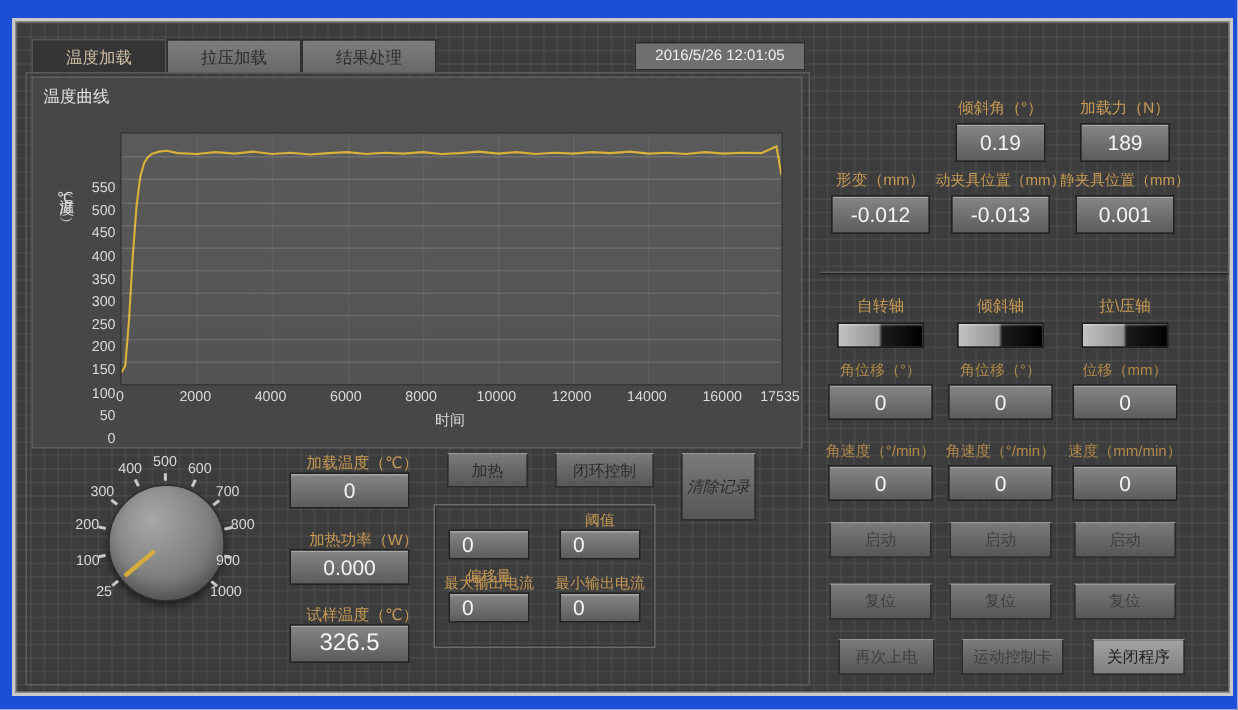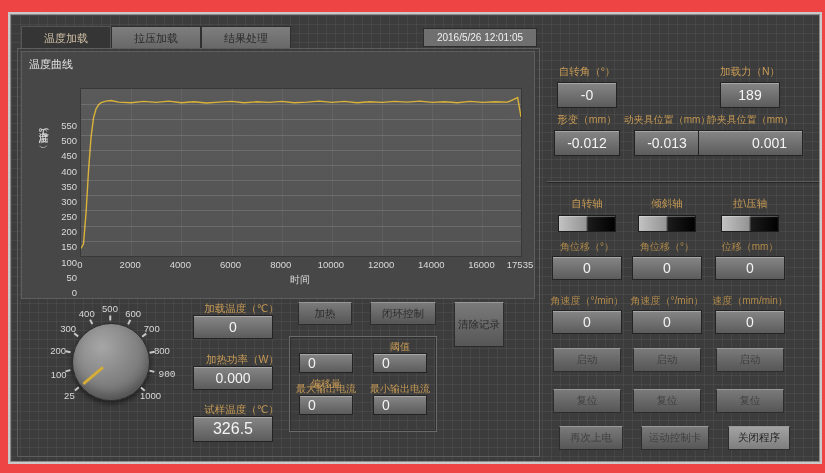--- a/index.html
+++ b/index.html
@@ -1,16 +1,16 @@
 <!DOCTYPE html>
 <html><head>
 <meta charset="utf-8">
 <style>
   html,body{margin:0;padding:0;background:#ffffff;}
-  .page{position:relative;width:825px;height:473px;background:#ef4444;overflow:hidden;
+  .page{position:relative;width:825px;height:473px;background:#1d4ed8;overflow:hidden;
         font-family:"Liberation Sans","DejaVu Sans",sans-serif;}
   .panel{position:absolute;left:10px;top:14px;width:808px;height:446px;
          background-color:#3c3c3c;
          background-image:linear-gradient(rgba(255,255,255,.05) 1px,transparent 1px),
                           linear-gradient(90deg,rgba(255,255,255,.05) 1px,transparent 1px);
          background-size:9px 9px;border:1px solid #8a8a8a;box-shadow:0 0 0 2px #c9c9c9;}
   .tab{position:absolute;top:11px;height:22px;width:88px;display:flex;align-items:center;justify-content:center;
        font-size:11px;background:linear-gradient(#7e7e7e,#676767);color:#2c2c2c;border:1px solid #2f2f2f;border-bottom:none;}
   .tab.active{background:#353535;color:#cfbfa5;border-color:#555;}
   .datetime{position:absolute;left:412px;top:13px;width:112px;height:17px;background:#6f6f6f;border:1px solid #2c2c2c;
@@ -139,70 +139,70 @@
         <span class="knob-lbl" style="left: 60.7663px; top: 8.36392px;">400</span>
         <div class="knob-tick" style="left: 65.15px; top: 17.3519px; transform: translate(-50%, -50%) rotate(-116deg);"></div>
         <span class="knob-lbl" style="left: 84px; top: 3px;">500</span>
         <div class="knob-tick" style="left: 84px; top: 13px; transform: translate(-50%, -50%) rotate(-90deg);"></div>
         <span class="knob-lbl" style="left: 107.234px; top: 8.36392px;">600</span>
         <div class="knob-tick" style="left: 102.85px; top: 17.3519px; transform: translate(-50%, -50%) rotate(-64deg);"></div>
         <span class="knob-lbl" style="left: 125.765px; top: 23.3699px;">700</span>
         <div class="knob-tick" style="left: 117.884px; top: 29.5266px; transform: translate(-50%, -50%) rotate(-38deg);"></div>
         <span class="knob-lbl" style="left: 135.842px; top: 44.9807px;">800</span>
         <div class="knob-tick" style="left: 126.06px; top: 47.0598px; transform: translate(-50%, -50%) rotate(-12deg);"></div>
-        <span class="knob-lbl" style="left: 141px; top: 68.8219px; font-family: Liberation Mono, monospace;">900</span>
+        <span class="knob-lbl" style="left: 126px; top: 68.8219px;">900</span>
         <div class="knob-tick" style="left: 125.723px; top: 66.4026px; transform: translate(-50%, -50%) rotate(14deg);"></div>
         <span class="knob-lbl" style="left: 124.6px; top: 90.0677px;">1000</span>
         <div class="knob-tick" style="left: 116.94px; top: 83.6399px; transform: translate(-50%, -50%) rotate(40deg);"></div>
       </div>
 
     <div class="lbl" style="left:176px;top:287px;width:92px;">加载温度（℃）</div>
     <div class="valbox" style="position:absolute;left:182px;top:300px;width:78px;height:22px;">0</div>
 
     <div class="lbl" style="left:176px;top:338px;width:92px;">加热功率（W）</div>
     <div class="valbox" style="position:absolute;left:182px;top:351px;width:78px;height:22px;">0.000</div>
 
     <div class="lbl" style="left:176px;top:388px;width:92px;">试样温度（℃）</div>
     <div class="valbox" style="position:absolute;left:182px;top:401px;width:78px;height:24px;font-size:16px;">326.5</div>
 
     <div class="btn" style="position:absolute;left:287px;top:287px;width:52px;height:21px;">加热</div>
     <div class="btn" style="position:absolute;left:359px;top:287px;width:64px;height:21px;">闭环控制</div>
-    <div class="btn" style="position:absolute;left:443px;top:287px;width:50px;height:45px;word-break:break-all;padding:2px;box-sizing:border-box;">清除记录</div>
+    <div class="btn" style="position:absolute;left:443px;top:287px;width:50px;height:45px;word-break:break-all;padding:2px;box-sizing:border-box;font-style:italic;">清除记录</div>
 
     <div class="groupbox">
       <div class="g-lbl" style="left:0px;top:3px;width:72px;margin-top:37px;">偏移量</div>
       <div class="valbox" style="position:absolute;left:9px;top:16px;width:54px;height:20px;justify-content:flex-start;padding-left:8px;box-sizing:border-box;">0</div>
       <div class="g-lbl" style="left:74px;top:3px;width:72px;">阈值</div>
       <div class="valbox" style="position:absolute;left:83px;top:16px;width:54px;height:20px;justify-content:flex-start;padding-left:8px;box-sizing:border-box;">0</div>
       <div class="g-lbl" style="left:-3px;top:45px;width:78px;">最大输出电流</div>
       <div class="valbox" style="position:absolute;left:9px;top:58px;width:54px;height:20px;justify-content:flex-start;padding-left:8px;box-sizing:border-box;">0</div>
       <div class="g-lbl" style="left:71px;top:45px;width:78px;">最小输出电流</div>
       <div class="valbox" style="position:absolute;left:83px;top:58px;width:54px;height:20px;justify-content:flex-start;padding-left:8px;box-sizing:border-box;">0</div>
     </div>
 
-    <div class="ro" style="left:521px;top:50px;">
-      <div class="ro-lbl">自转角（°）</div>
-      <div class="valbox">-0</div>
+    <div class="ro" style="left:601px;top:50px;">
+      <div class="ro-lbl">倾斜角（°）</div>
+      <div class="valbox">0.19</div>
     </div>
     <div class="ro" style="left:684px;top:50px;">
       <div class="ro-lbl">加载力（N）</div>
       <div class="valbox">189</div>
     </div>
 
     <div class="ro" style="left:521px;top:98px;">
       <div class="ro-lbl">形变（mm）</div>
       <div class="valbox" style="width:64px;">-0.012</div>
     </div>
     <div class="ro" style="left:601px;top:98px;">
       <div class="ro-lbl" style="font-size:10px;">动夹具位置（mm）</div>
       <div class="valbox" style="width:64px;">-0.013</div>
     </div>
     <div class="ro" style="left:684px;top:98px;">
       <div class="ro-lbl" style="font-size:10px;">静夹具位置（mm）</div>
-      <div class="valbox" style="width:64px;padding-left:39px;">0.001</div>
+      <div class="valbox" style="width:64px;">0.001</div>
     </div>
 
     <div class="divider"></div>
 
     <div class="axcol" style="left:533px;">
       <div class="ax-name">自转轴</div>
       <div class="switch"></div>
       <div class="ax-lbl">角位移（°）</div>
       <div class="valbox">0</div>
       <div class="ax-lbl" style="margin-top:14px;">角速度（°/min）</div>

